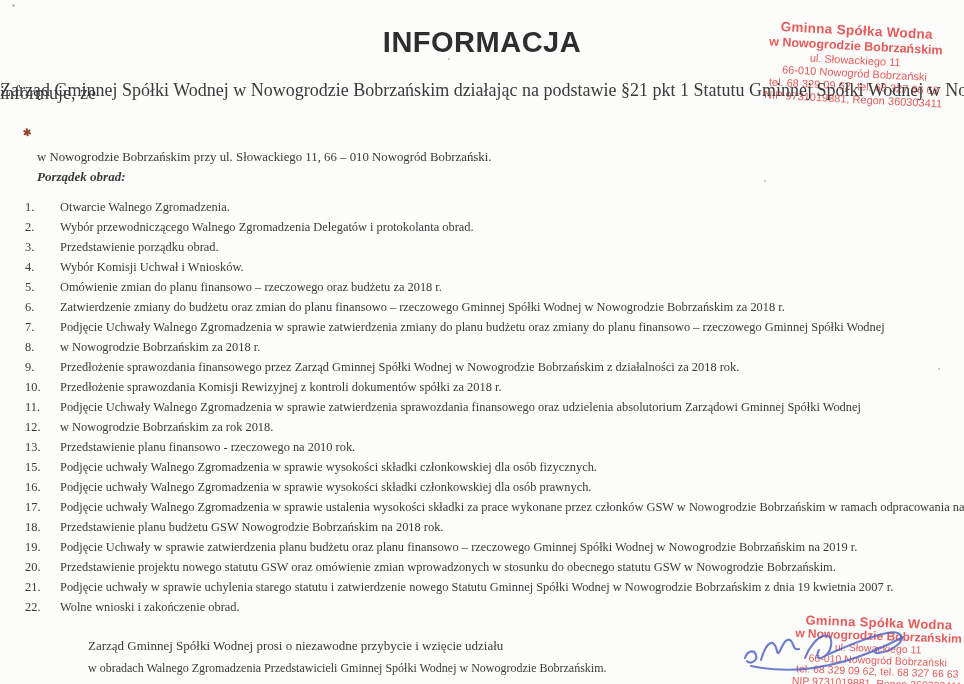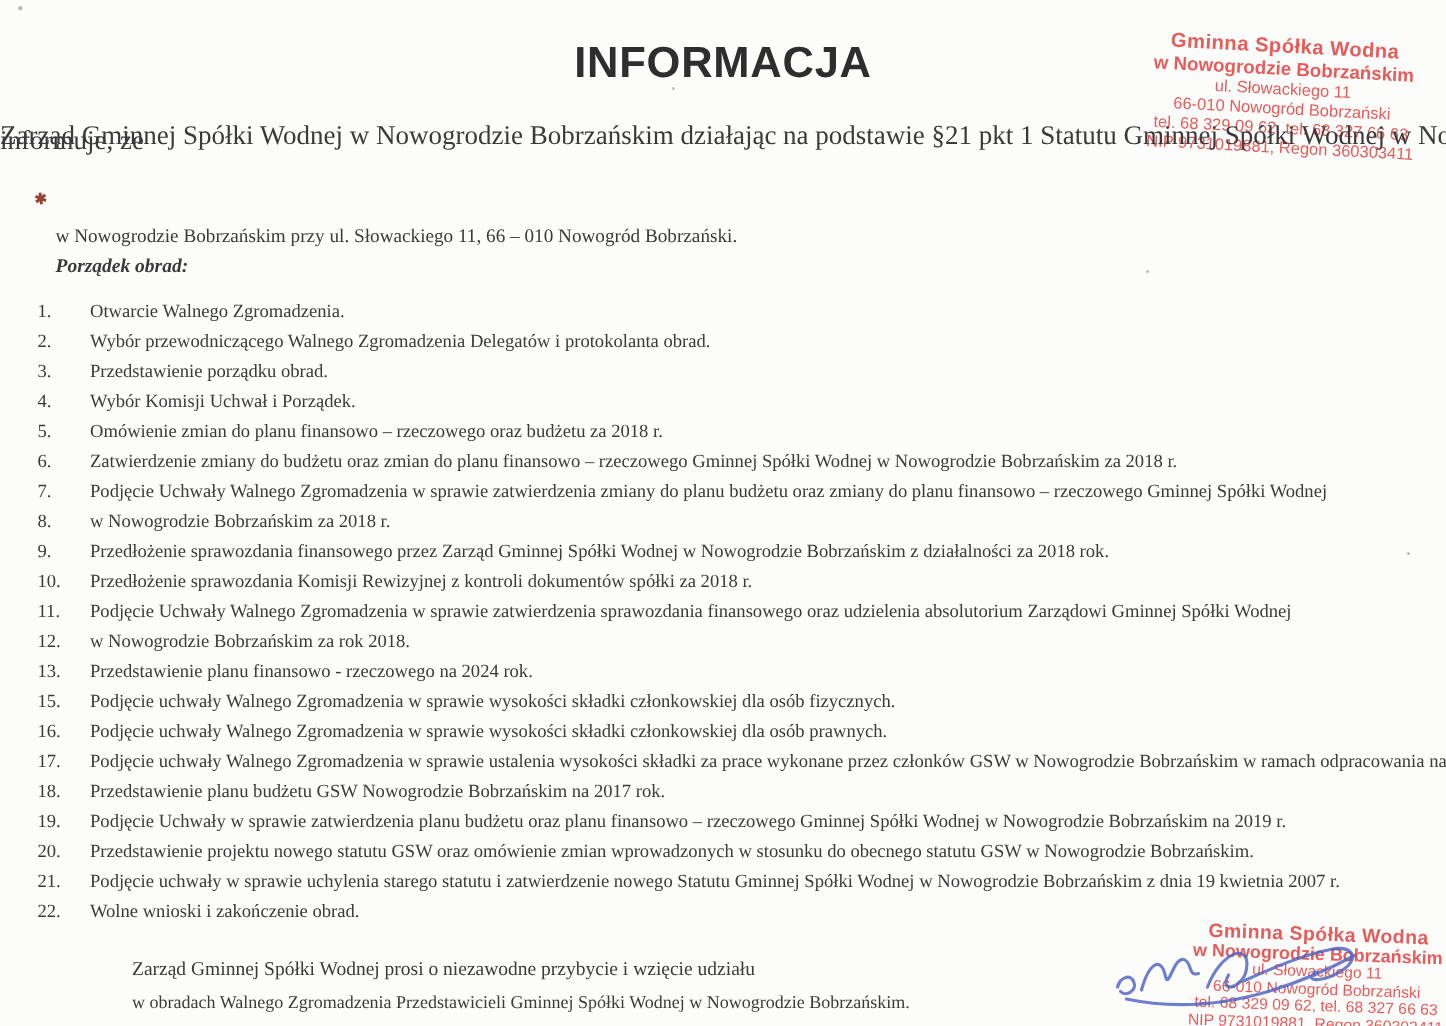--- a/index.html
+++ b/index.html
@@ -70,34 +70,34 @@
   <span class="margin-mark">✱</span>
 
   <div class="date-line2">w Nowogrodzie Bobrzańskim przy ul. Słowackiego 11, 66 – 010 Nowogród Bobrzański.</div>
 
   <div class="agenda-heading">Porządek obrad:</div>
 
   <div class="agenda-list">
       <div class="agenda-item"><span class="agenda-num">1.</span><span class="agenda-text">Otwarcie Walnego Zgromadzenia.</span></div>
       <div class="agenda-item"><span class="agenda-num">2.</span><span class="agenda-text">Wybór przewodniczącego Walnego Zgromadzenia Delegatów i protokolanta obrad.</span></div>
       <div class="agenda-item"><span class="agenda-num">3.</span><span class="agenda-text">Przedstawienie porządku obrad.</span></div>
-      <div class="agenda-item"><span class="agenda-num">4.</span><span class="agenda-text">Wybór Komisji Uchwał i Porządek.</span></div>
+      <div class="agenda-item"><span class="agenda-num">4.</span><span class="agenda-text">Wybór Komisji Uchwał i Wniosków.</span></div>
       <div class="agenda-item"><span class="agenda-num">5.</span><span class="agenda-text">Omówienie zmian do planu finansowo – rzeczowego oraz budżetu za 2018 r.</span></div>
       <div class="agenda-item"><span class="agenda-num">6.</span><span class="agenda-text">Zatwierdzenie zmiany do budżetu oraz zmian do planu finansowo – rzeczowego Gminnej Spółki Wodnej w Nowogrodzie Bobrzańskim za 2018 r.</span></div>
       <div class="agenda-item"><span class="agenda-num">7.</span><span class="agenda-text">Podjęcie Uchwały Walnego Zgromadzenia w sprawie zatwierdzenia zmiany do planu budżetu oraz zmiany do planu finansowo – rzeczowego Gminnej Spółki Wodnej</span></div>
       <div class="agenda-item"><span class="agenda-num">8.</span><span class="agenda-text">w Nowogrodzie Bobrzańskim za 2018 r.</span></div>
       <div class="agenda-item"><span class="agenda-num">9.</span><span class="agenda-text">Przedłożenie sprawozdania finansowego przez Zarząd Gminnej Spółki Wodnej w Nowogrodzie Bobrzańskim z działalności za 2018 rok.</span></div>
       <div class="agenda-item"><span class="agenda-num">10.</span><span class="agenda-text">Przedłożenie sprawozdania Komisji Rewizyjnej z kontroli dokumentów spółki za 2018 r.</span></div>
       <div class="agenda-item"><span class="agenda-num">11.</span><span class="agenda-text">Podjęcie Uchwały Walnego Zgromadzenia w sprawie zatwierdzenia sprawozdania finansowego oraz udzielenia absolutorium Zarządowi Gminnej Spółki Wodnej</span></div>
       <div class="agenda-item"><span class="agenda-num">12.</span><span class="agenda-text">w Nowogrodzie Bobrzańskim za rok 2018.</span></div>
-      <div class="agenda-item"><span class="agenda-num">13.</span><span class="agenda-text">Przedstawienie planu finansowo - rzeczowego na 2024 rok.</span></div>
+      <div class="agenda-item"><span class="agenda-num">13.</span><span class="agenda-text">Przedstawienie planu finansowo - rzeczowego na 2010 rok.</span></div>
       <div class="agenda-item"><span class="agenda-num">15.</span><span class="agenda-text">Podjęcie uchwały Walnego Zgromadzenia w sprawie wysokości składki członkowskiej dla osób fizycznych.</span></div>
       <div class="agenda-item"><span class="agenda-num">16.</span><span class="agenda-text">Podjęcie uchwały Walnego Zgromadzenia w sprawie wysokości składki członkowskiej dla osób prawnych.</span></div>
       <div class="agenda-item"><span class="agenda-num">17.</span><span class="agenda-text">Podjęcie uchwały Walnego Zgromadzenia w sprawie ustalenia wysokości składki za prace wykonane przez członków GSW w Nowogrodzie Bobrzańskim w ramach odpracowania należnych składel</span></div>
-      <div class="agenda-item"><span class="agenda-num">18.</span><span class="agenda-text">Przedstawienie planu budżetu GSW Nowogrodzie Bobrzańskim na 2017 rok.</span></div>
+      <div class="agenda-item"><span class="agenda-num">18.</span><span class="agenda-text">Przedstawienie planu budżetu GSW Nowogrodzie Bobrzańskim na 2018 rok.</span></div>
       <div class="agenda-item"><span class="agenda-num">19.</span><span class="agenda-text">Podjęcie Uchwały w sprawie zatwierdzenia planu budżetu oraz planu finansowo – rzeczowego Gminnej Spółki Wodnej w Nowogrodzie Bobrzańskim na 2019 r.</span></div>
       <div class="agenda-item"><span class="agenda-num">20.</span><span class="agenda-text">Przedstawienie projektu nowego statutu GSW oraz omówienie zmian wprowadzonych w stosunku do obecnego statutu GSW w Nowogrodzie Bobrzańskim.</span></div>
       <div class="agenda-item"><span class="agenda-num">21.</span><span class="agenda-text">Podjęcie uchwały w sprawie uchylenia starego statutu i zatwierdzenie nowego Statutu Gminnej Spółki Wodnej w Nowogrodzie Bobrzańskim z dnia 19 kwietnia 2007 r.</span></div>
       <div class="agenda-item"><span class="agenda-num">22.</span><span class="agenda-text">Wolne wnioski i zakończenie obrad.</span></div>
     </div>
 
   <div class="closing-line1">Zarząd Gminnej Spółki Wodnej prosi o niezawodne przybycie i wzięcie udziału</div>
   <div class="closing-line2">w obradach Walnego Zgromadzenia Przedstawicieli Gminnej Spółki Wodnej w Nowogrodzie Bobrzańskim.</div>
 
   <div class="stamp stamp-top">

